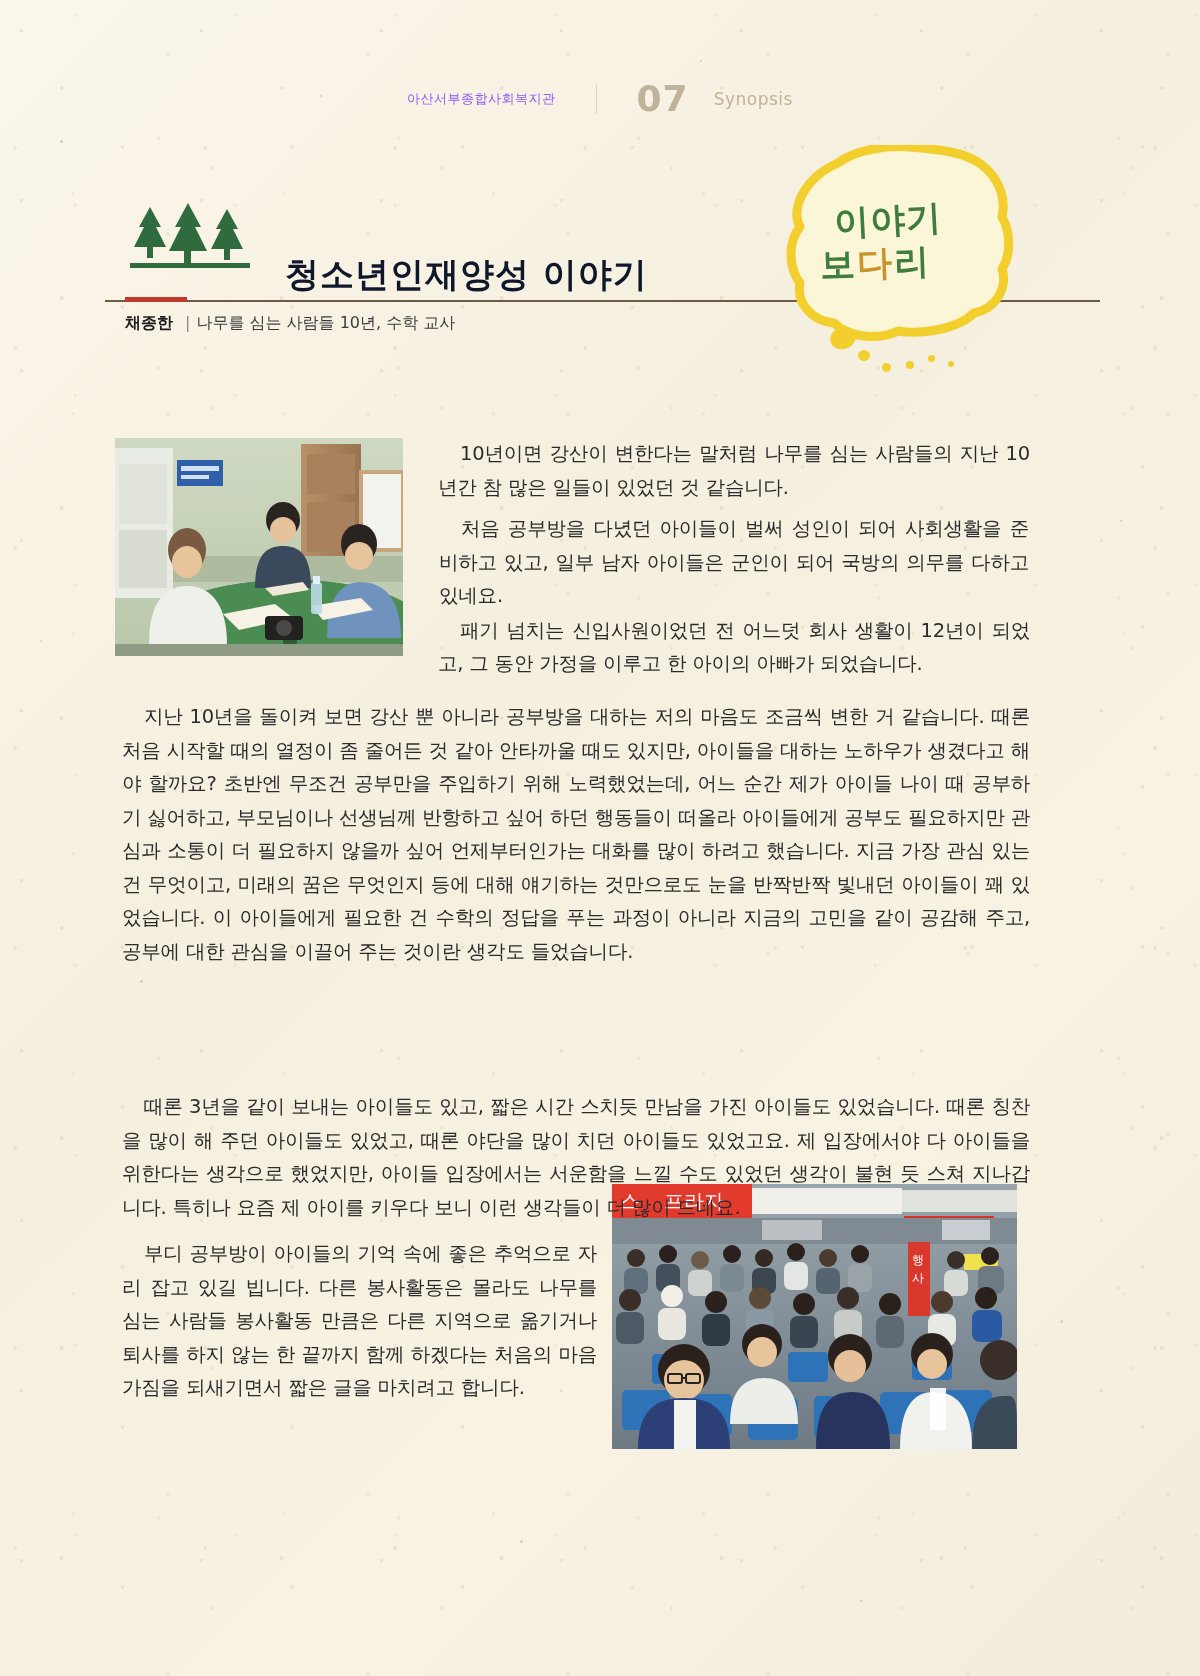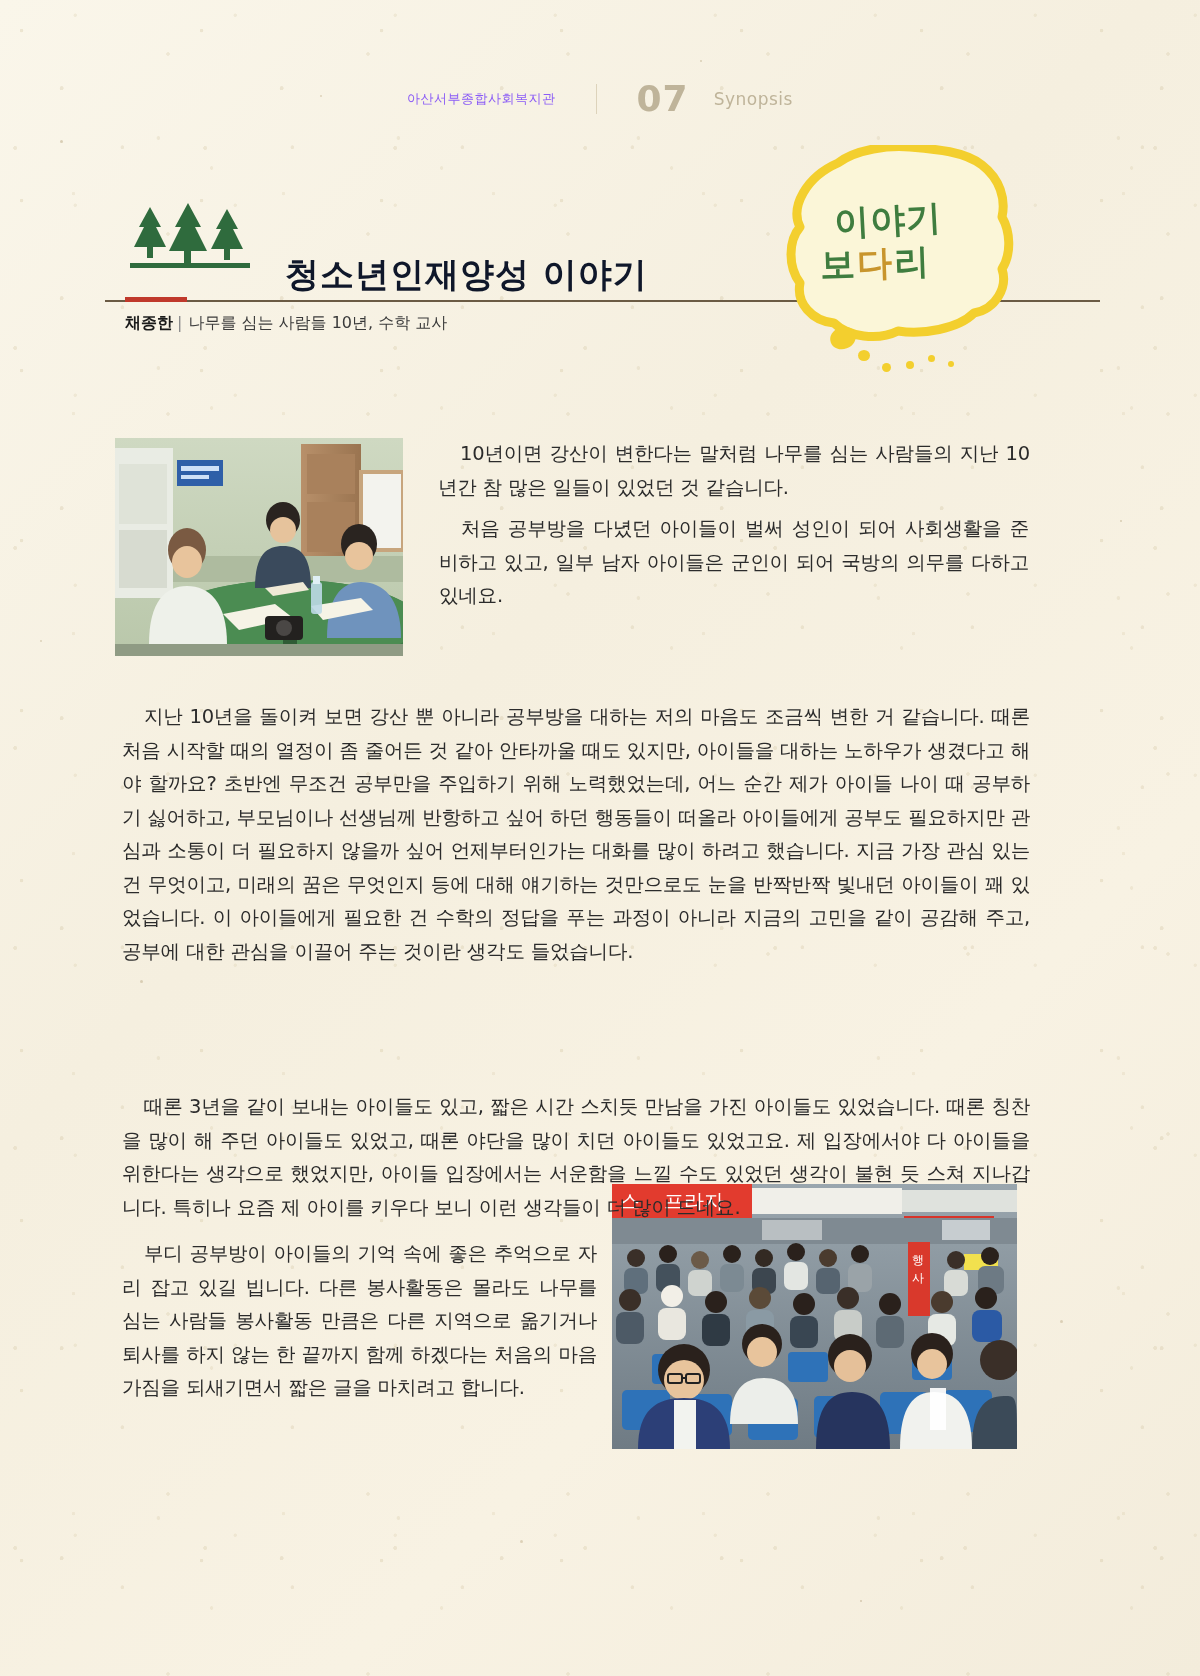--- a/index.html
+++ b/index.html
@@ -117,21 +117,21 @@
     position: absolute;
     left: 25px;
     top: 118px;
     font-size: 16px;
     color: #3a3a3a;
     white-space: nowrap;
   }
   .byline .name {
     font-weight: bold;
     color: #1a1a1a;
-    margin-right: 4px;
+    margin-right: 12px;
   }
   .byline .sep {
     color: #8a8a8a;
     margin-right: 6px;
   }
   
   .bubble-logo {
     position: absolute;
     top: 145px;
     left: 782px;
@@ -455,19 +455,20 @@
     <rect x="318" y="204" width="16" height="42" fill="#ffffff" opacity="0.9"></rect>
 
     <circle cx="388" cy="176" r="20" fill="#3a2f28"></circle>
     <path d="M360,265 C360,226 372,212 392,212 C405,212 405,212 405,265 Z" fill="#3b4a58"></path>
   </svg>
 </div>
 
 <div class="body-text para-1">
   <p class="indent" style="margin:0 0 8px 0">10년이면 강산이 변한다는 말처럼 나무를 심는 사람들의 지난 10년간 참 많은 일들이 있었던 것 같습니다.</p>
   <p class="indent" style="margin:1px">처음 공부방을 다녔던 아이들이 벌써 성인이 되어 사회생활을 준비하고 있고, 일부 남자 아이들은 군인이 되어 국방의 의무를 다하고 있네요.</p>
+  <p class="indent" style="margin:0">패기 넘치는 신입사원이었던 전 어느덧 회사 생활이 12년이 되었고, 그 동안 가정을 이루고 한 아이의 아빠가 되었습니다.</p>
 </div>
 
 <div class="body-text para-2 indent">지난 10년을 돌이켜 보면 강산 뿐 아니라 공부방을 대하는 저의 마음도 조금씩 변한 거 같습니다. 때론 처음 시작할 때의 열정이 좀 줄어든 것 같아 안타까울 때도 있지만, 아이들을 대하는 노하우가 생겼다고 해야 할까요? 초반엔 무조건 공부만을 주입하기 위해 노력했었는데, 어느 순간 제가 아이들 나이 때 공부하기 싫어하고, 부모님이나 선생님께 반항하고 싶어 하던 행동들이 떠올라 아이들에게 공부도 필요하지만 관심과 소통이 더 필요하지 않을까 싶어 언제부터인가는 대화를 많이 하려고 했습니다. 지금 가장 관심 있는 건 무엇이고, 미래의 꿈은 무엇인지 등에 대해 얘기하는 것만으로도 눈을 반짝반짝 빛내던 아이들이 꽤 있었습니다. 이 아이들에게 필요한 건 수학의 정답을 푸는 과정이 아니라 지금의 고민을 같이 공감해 주고, 공부에 대한 관심을 이끌어 주는 것이란 생각도 들었습니다.</div>
 
 <div class="body-text para-3 indent">때론 3년을 같이 보내는 아이들도 있고, 짧은 시간 스치듯 만남을 가진 아이들도 있었습니다. 때론 칭찬을 많이 해 주던 아이들도 있었고, 때론 야단을 많이 치던 아이들도 있었고요. 제 입장에서야 다 아이들을 위한다는 생각으로 했었지만, 아이들 입장에서는 서운함을 느낄 수도 있었던 생각이 불현 듯 스쳐 지나갑니다. 특히나 요즘 제 아이를 키우다 보니 이런 생각들이 더 많이 드네요.</div>
 
 <div class="body-text para-4 indent">부디 공부방이 아이들의 기억 속에 좋은 추억으로 자리 잡고 있길 빕니다. 다른 봉사활동은 몰라도 나무를 심는 사람들 봉사활동 만큼은 다른 지역으로 옮기거나 퇴사를 하지 않는 한 끝까지 함께 하겠다는 처음의 마음가짐을 되새기면서 짧은 글을 마치려고 합니다.</div>
 
 </body></html>

